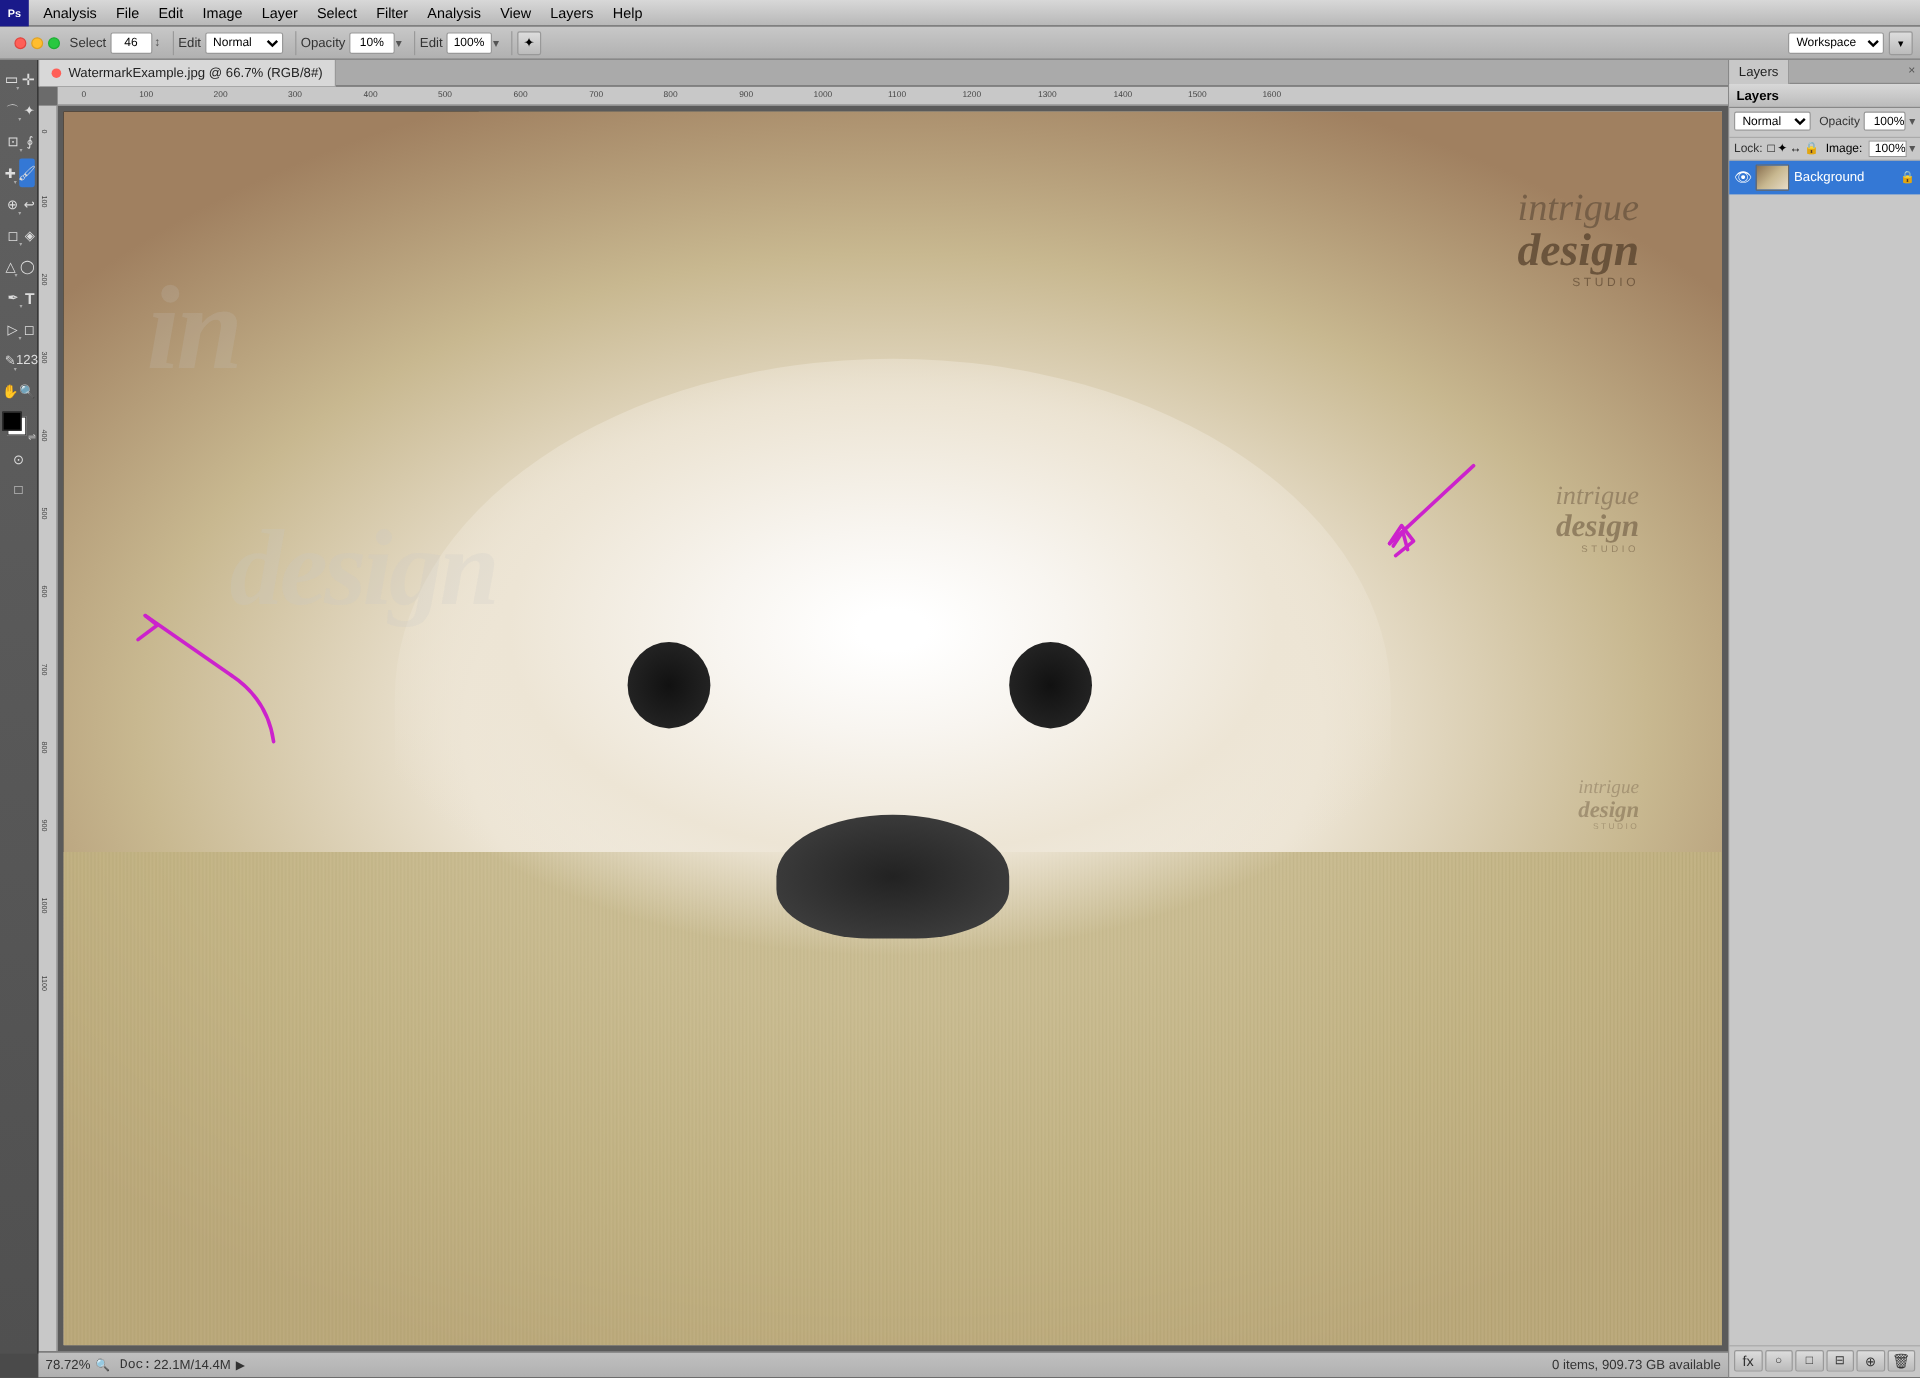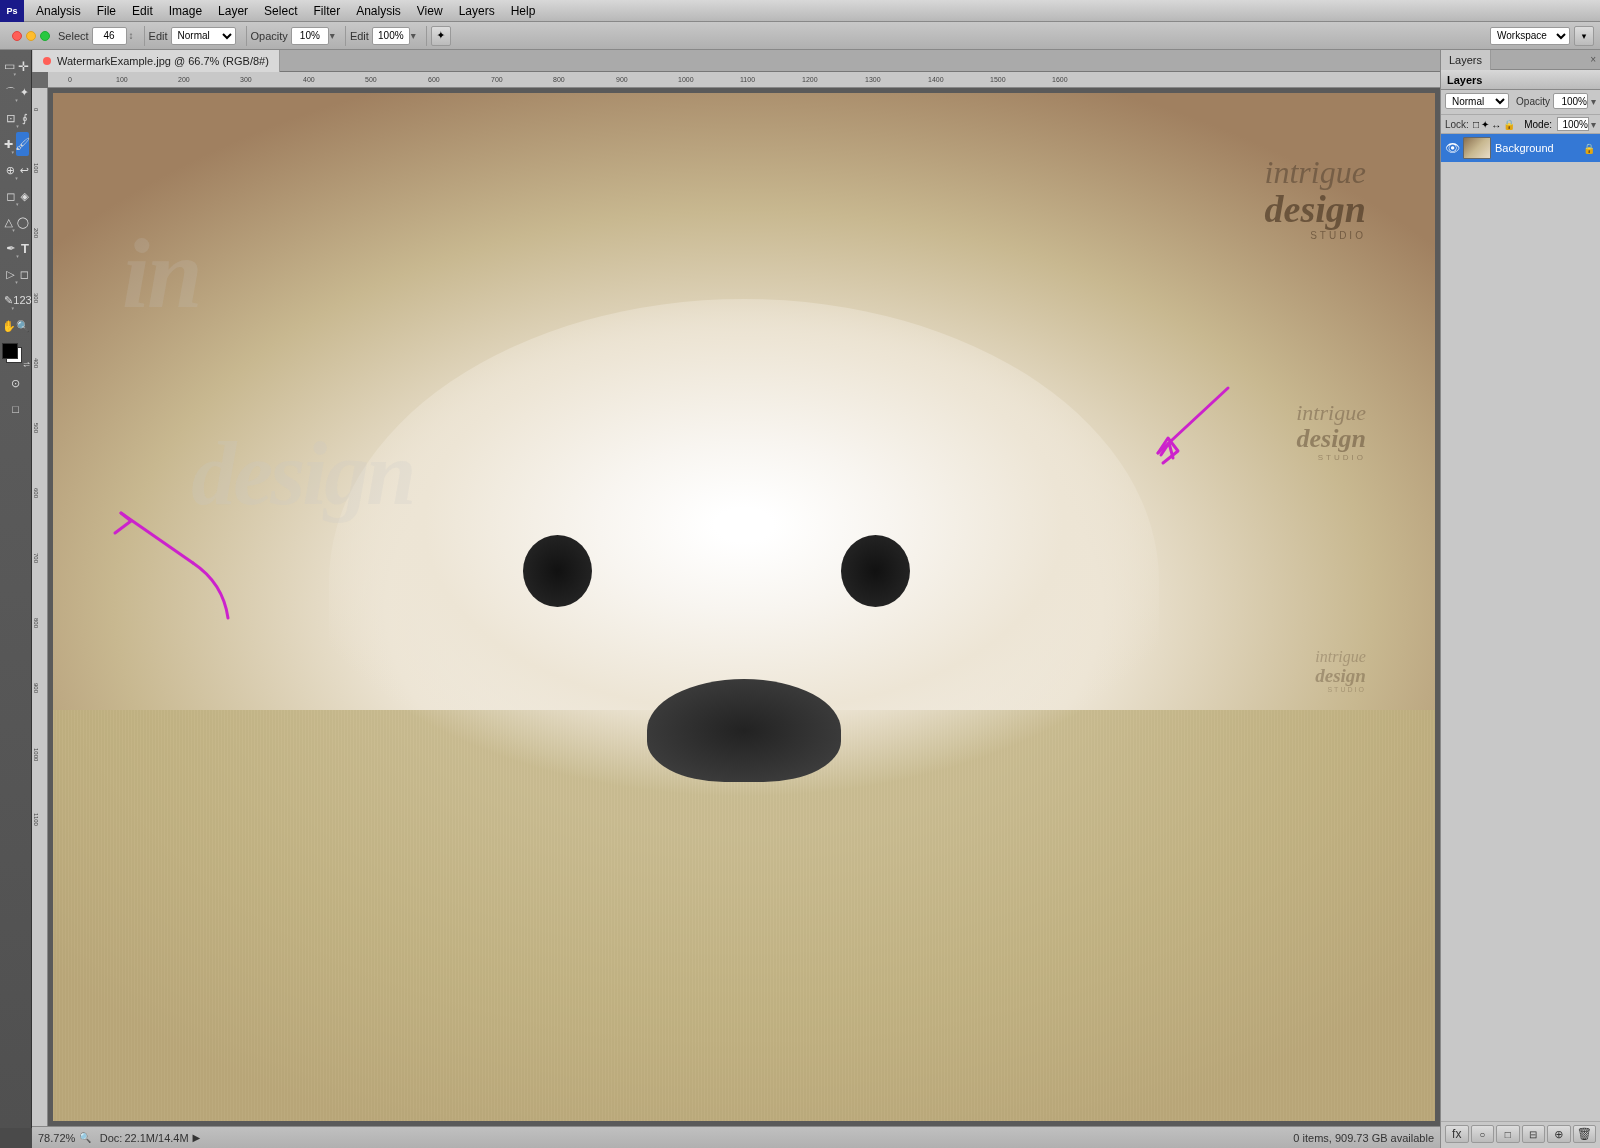--- a/index.html
+++ b/index.html
@@ -666,21 +666,21 @@
       <input type="text" style="width: 35px; height: 16px; font-size: 10px; border: 1px solid rgb(153, 153, 153); border-radius: 2px; text-align: right; background: rgb(255, 255, 255);" value="100%">
       <span style="font-size:10px;color:#555;">▾</span>
     </div>
   </div>
   <div class="lock-row">
     <span style="font-size:10px;color:#333;margin-right:2px;">Lock:</span>
     <span class="lock-icon">□</span>
     <span class="lock-icon">✦</span>
     <span class="lock-icon">↔</span>
     <span class="lock-icon">🔒</span>
-    <span class="fill-label">Mode:</span>
+    <span class="fill-label">Image:</span>
     <input type="text" class="fill-input" value="100%" style="margin-left: 3px;">
     <span style="font-size:10px;color:#555;">▾</span>
   </div>
 
   <div id="layer-item">
     <span class="layer-eye">👁</span>
     <div class="layer-thumb">
       <div style="width:100%;height:100%;background:linear-gradient(135deg,#8a7050,#c8b890,#e8dcc8);"></div>
     </div>
     <span class="layer-name">Background</span>
@@ -693,17 +693,17 @@
     <div class="layer-action-btn" style="font-size:10px;">□</div>
     <div class="layer-action-btn" style="font-size:10px;">⊟</div>
     <div class="layer-action-btn" style="font-size:11px;">⊕</div>
     <div class="layer-action-btn" style="font-size:12px;">🗑</div>
   </div>
 </div>
 
 <div id="status-bar">
   <span style="font-size:11px;">78.72%</span>
   <span style="margin-left:4px;font-size:10px;">🔍</span>
-  <span style="margin-left:8px;">Doc:</span>
+  <span style="margin-left:8px;font-family:Liberation Mono, monospace;">Doc:</span>
   <span style="margin-left:2px;">22.1M/14.4M</span>
   <span style="margin-left:4px;font-size:10px;">▶</span>
   <span class="status-info">0 items, 909.73 GB available</span>
 </div>
 
 </body></html>

